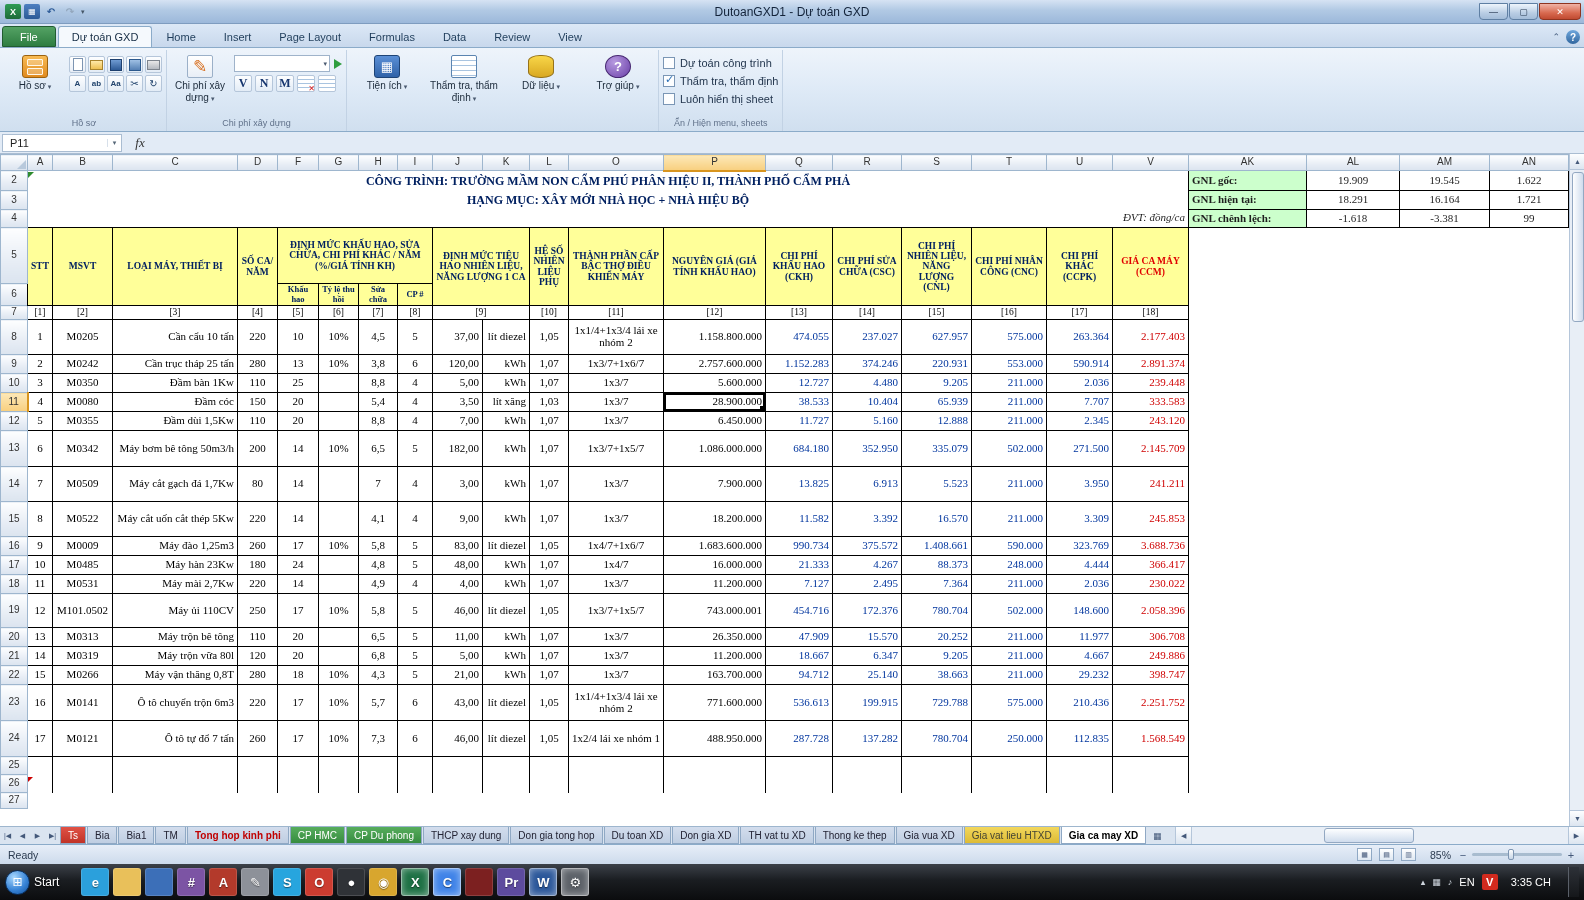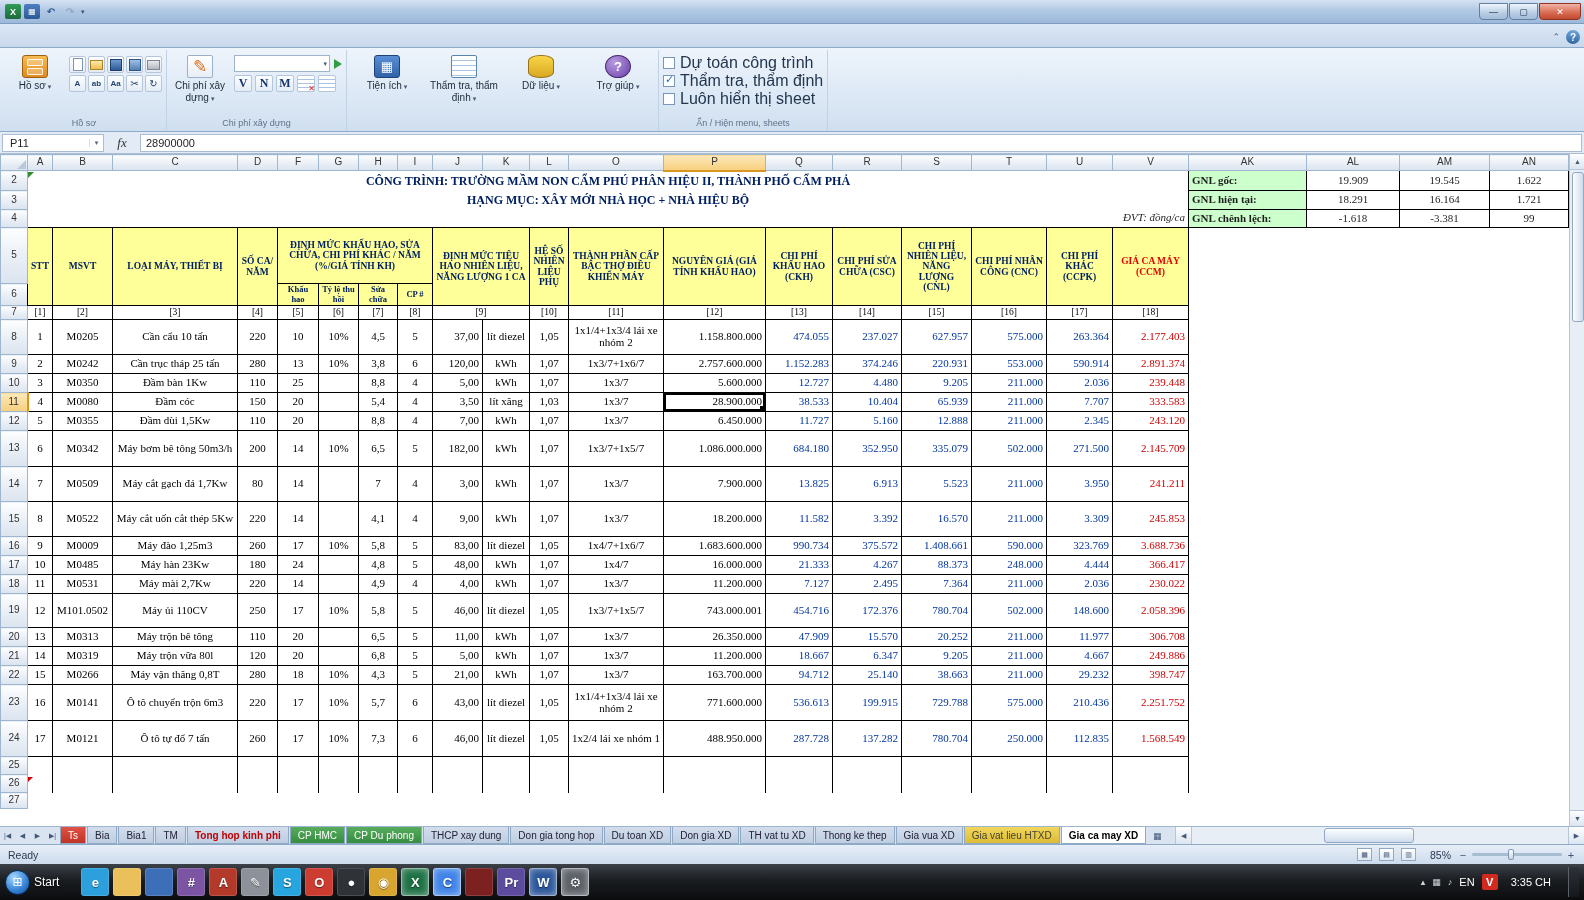--- a/index.html
+++ b/index.html
@@ -62,27 +62,27 @@
 .minigrid.gx::after{content:"✕";position:absolute;right:-1px;bottom:-2px;color:#d22;font-size:8px;font-weight:bold}
 .ricon{width:26px;height:23px;display:flex;align-items:center;justify-content:center}
 .utilities-icon{background:linear-gradient(#5a8fd6,#2f62a8);border:1px solid #1d4376;border-radius:3px;color:#fff;font-size:13px}
 .utilities-icon::after{content:"▦";color:#fff}
 .review-icon{background:repeating-linear-gradient(#fff 0 4px,#a9c4e0 4px 5px);border:1px solid #5b84b0;border-radius:2px}
 .database-icon{background:linear-gradient(#f8d648,#dca income821)}
 .database-icon{background:linear-gradient(#f8d648,#d9a821);border:1px solid #96731a;border-radius:12px/6px}
 .support-icon{background:radial-gradient(circle at 35% 30%,#b79ae0,#6a3fa8);border:1px solid #452670;border-radius:50%;color:#fff;font-weight:bold;font-size:13px}
 .support-icon::after{content:"?"}
 .checks{flex-direction:column;gap:1px;padding-top:3px}
-.cb{display:flex;align-items:center;gap:5px;font-size:16px;height:17px;color:#23364e;white-space:nowrap}
+.cb{display:flex;align-items:center;gap:5px;font-size:11px;height:17px;color:#23364e;white-space:nowrap}
 .cbbox{width:12px;height:12px;border:1px solid #7a96b5;background:#fdfeff;position:relative;flex:0 0 12px}
 .cbbox.checked::after{content:"✓";position:absolute;top:-3px;left:1px;color:#2a6fb5;font-size:11px;font-weight:bold}
 
 
 .fbar{height:22px;flex:0 0 22px;background:#e2ebf6;border-bottom:1px solid #aabdd2;display:flex;align-items:center;padding:1px 2px;gap:3px}
-.namebox{width:102px;height:18px;background:#fff;border:1px solid #aabdd2;display:flex;align-items:center;padding-left:7px;font-size:11px}
+.namebox{width:120px;height:18px;background:#fff;border:1px solid #aabdd2;display:flex;align-items:center;padding-left:7px;font-size:11px}
 .nb-caret{margin-left:auto;width:14px;color:#567;font-size:7px;text-align:center;border-left:1px solid #d7e0ea}
 .fx{width:30px;text-align:center;font-style:italic;font-family:"Liberation Serif",serif;color:#333;font-size:13px}
 .finput{flex:1;height:18px;background:#fff;border:1px solid #aabdd2;display:flex;align-items:center;padding-left:5px;font-size:11px}
 
 
 .gridwrap{flex:1;background:#fff;display:flex;overflow:hidden}
 table.sheet{border-collapse:collapse;table-layout:fixed;width:1568px;align-self:flex-start;font-family:"Liberation Serif","DejaVu Serif",serif}
 table.sheet td,table.sheet th{overflow:hidden;vertical-align:middle;padding:0 3px;line-height:1.08}
 .rh,.ch,.corner{font-family:"Liberation Sans",sans-serif;background:linear-gradient(#fdfeff,#e7edf5 60%,#dbe4ef);border:1px solid #9eb6ce;font-size:10px;font-weight:normal;color:#333;text-align:center;padding:0}
 .corner{position:relative}
@@ -95,21 +95,21 @@
 .vb{border-left:1px solid #000;border-right:1px solid #000;background:#fff}
 .tc{font-weight:bold;color:#002060;text-align:center;font-size:12px;background:#fff;position:relative}
 .tc.gtri::before{content:"";position:absolute;left:0;top:0;border-right:6px solid transparent;border-top:6px solid #2e8b2e}
 .yh{background:#ffff99;border:1px solid #000;color:#002060;font-weight:bold;font-size:9.5px;text-align:center;padding:1px 2px}
 .yh.sub{font-size:8.5px}
 .yh.redh{color:#e00000}
 .idx{background:#fff;border:1px solid #000;font-size:9.5px;text-align:center;color:#000}
 .gnl-label{background:#ccffcc;border:1px solid #000;font-weight:bold;font-size:11px;text-align:left}
 .gnl-val{background:#fff;border:1px solid #000;font-size:11px;text-align:center}
 .dvt{font-style:italic;text-align:right;font-size:11px;background:#fff}
-.c{text-align:center}.l{text-align:center}.r{text-align:right}
+.c{text-align:center}.l{text-align:right}.r{text-align:right}
 .bl{color:#00359e}.rd{color:#cf0000}
 .sel{box-shadow:inset 0 0 0 2px #000;position:relative}
 .sel::after{content:"";position:absolute;right:1px;bottom:1px;width:4px;height:4px;background:#000}
 .rc{position:relative}
 .rc::before{content:"";position:absolute;left:0;top:2px;border-right:5px solid transparent;border-top:5px solid #c00}
 .vscroll{flex:0 0 16px;background:#e8eef6;border-left:1px solid #b5c6da;display:flex;flex-direction:column;align-items:center}
 .vs-btn{height:16px;width:100%;display:flex;align-items:center;justify-content:center;font-size:7px;color:#44597a;background:linear-gradient(#fdfeff,#dce5f0);border-bottom:1px solid #b5c6da}
 .vs-btn.bot{margin-top:auto;border-top:1px solid #b5c6da;border-bottom:none}
 .vs-thumb{width:12px;height:150px;margin-top:2px;background:linear-gradient(90deg,#fdfeff,#cfdced);border:1px solid #93a8c2;border-radius:3px}
 
@@ -158,28 +158,40 @@
 <div class="screen">
 
   <div class="titlebar">
     <div class="qat">
       <span class="qicon q-excel">X</span>
       <span class="qicon q-save">▦</span>
       <span class="qicon q-undo">↶</span>
       <span class="qicon q-redo">↷</span>
       <span class="q-caret">▾</span>
     </div>
+    <div class="title-text">DutoanGXD1 -  Dự toán GXD</div>
     <div class="winbtns">
       <div class="winbtn">—</div>
       <div class="winbtn">▢</div>
       <div class="winbtn close">✕</div>
     </div>
   </div>
 
   <div class="tabrow">
+    <div id="ribbon-tabs" style="display:flex;align-items:flex-end">
+        <div class="rtab file">File</div>
+        <div class="rtab active">Dự toán GXD</div>
+        <div class="rtab">Home</div>
+        <div class="rtab">Insert</div>
+        <div class="rtab">Page Layout</div>
+        <div class="rtab">Formulas</div>
+        <div class="rtab">Data</div>
+        <div class="rtab">Review</div>
+        <div class="rtab">View</div>
+      </div>
     <div class="tabrow-right">
       <span class="minirib">⌃</span>
       <span class="helpdot">?</span>
     </div>
   </div>
 
   <div class="ribbon">
     <div class="rgroup">
       <div class="rg-content">
         <div class="bigbtn">
@@ -267,21 +279,20 @@
       <div class="rg-label">Ẩn / Hiện menu, sheets</div>
     </div>
   </div>
 
   <div class="fbar">
     <div class="namebox">
       <span>P11</span>
       <span class="nb-caret">▾</span>
     </div>
     <div class="fx">fx</div>
-    <div class="finput">28900000</div>
   </div>
 
   <div class="gridwrap">
     <table class="sheet">
       <colgroup>
         <col style="width:27px">
           <col style="width:25px">
           <col style="width:60px">
           <col style="width:125px">
           <col style="width:40px">

